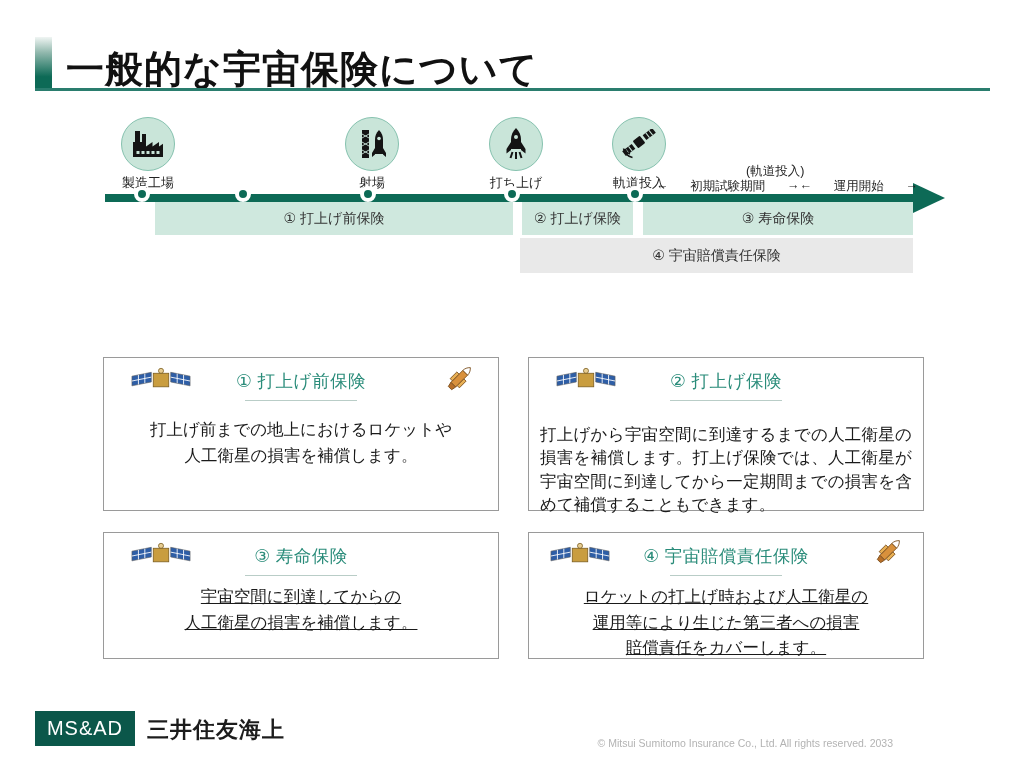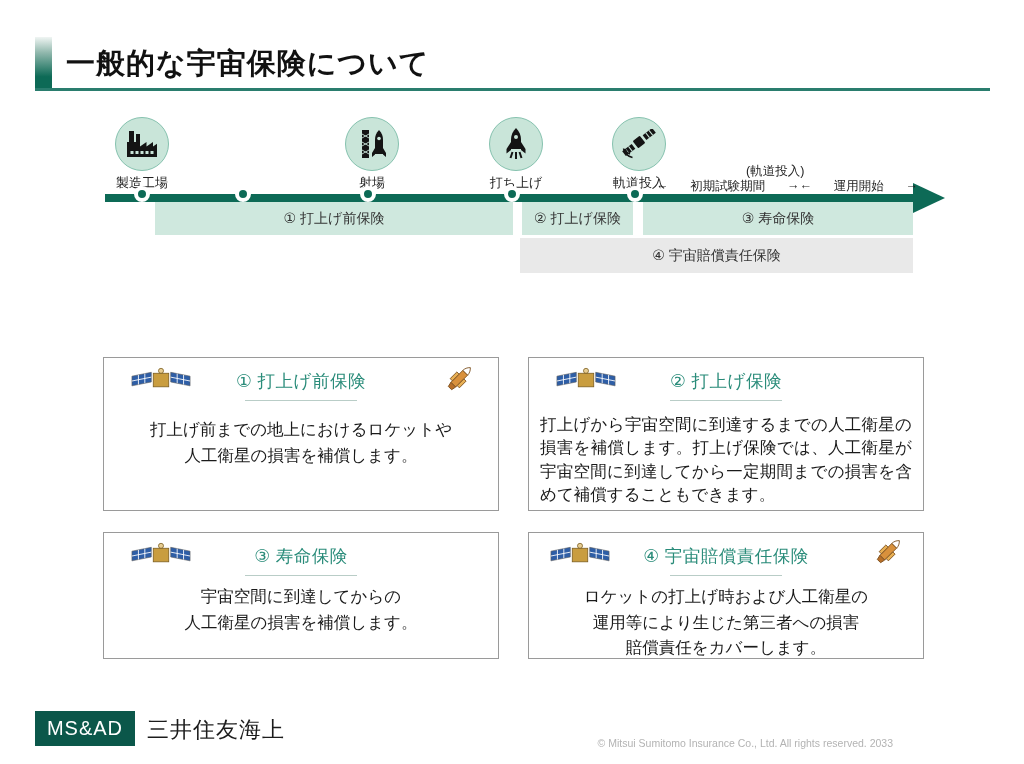--- a/index.html
+++ b/index.html
@@ -11,26 +11,26 @@
     --card-title:#2a8c7a;
     --logo-green:#0b574a;
   }
   *{margin:0;padding:0;box-sizing:border-box;}
   body{background:#fff;font-family:"Liberation Sans","DejaVu Sans",sans-serif;}
   .slide{position:relative;width:1024px;height:764px;background:#ffffff;overflow:hidden;}
 
   
   .accent-bar{position:absolute;left:35px;top:37px;width:17px;height:53px;
     background:linear-gradient(180deg,#f0f5f3 0%,#8fb7ac 30%,var(--teal-dark) 75%);}
-  .page-title{position:absolute;left:66px;top:44px;font-size:29px;font-weight:bold;color:#111;letter-spacing:1px;}
+  .page-title{position:absolute;left:66px;top:44px;font-size:38px;font-weight:bold;color:#111;letter-spacing:1px;}
   .title-underline{position:absolute;left:35px;top:88px;width:955px;height:3px;background:var(--teal-line);}
 
   
   .station{position:absolute;top:117px;transform:translateX(-50%);display:flex;flex-direction:column;align-items:center;width:110px;}
-  .st1{left:142px;} .st2{left:247px;} .st3{left:372px;} .st4{left:516px;} .st5{left:639px;}
+  .st1{left:148px;} .st2{left:247px;} .st3{left:372px;} .st4{left:516px;} .st5{left:639px;}
   .station-circle{width:54px;height:54px;border-radius:50%;background:var(--mint);border:1px solid #86c2af;
     display:flex;align-items:center;justify-content:center;}
   .station-label{margin-top:3px;font-size:13px;color:#222;white-space:nowrap;}
 
   
   .tl-line{position:absolute;left:105px;top:194px;width:810px;height:8px;background:var(--teal-dark);}
   .tl-arrowhead{position:absolute;left:913px;top:183px;width:0;height:0;
     border-left:32px solid var(--teal-dark);border-top:15px solid transparent;border-bottom:15px solid transparent;}
   .tl-dot{position:absolute;top:186px;width:16px;height:16px;border-radius:50%;
     background:var(--teal-dark);border:4px solid #ffffff;z-index:3;}
@@ -58,27 +58,27 @@
   .card4{left:528px;top:532px;width:396px;height:127px;}
   .card-head{position:relative;padding-top:11px;text-align:center;}
   .card-title{font-size:17.5px;color:var(--card-title);letter-spacing:0.5px;}
   .card-divider{width:112px;height:1px;background:#b9cdc7;margin:7px auto 0;}
   .sat-illu{position:absolute;left:26px;top:8px;}
   .rocket-illu{position:absolute;right:20px;top:2px;}
   .card4 .rocket-illu{top:0px;right:16px;}
   .card4 .sat-illu{left:20px;}
   .card-body{white-space:pre-line;font-size:16.5px;color:#1a1a1a;line-height:1.55;}
   .body-center{text-align:center;margin-top:16px;}
-  .card3 .body-center,.card4 .body-center{margin-top:8px;}
-  .body-justify{text-align:justify;margin-top:12px;padding:0 11px;line-height:1.42;}
+  .card3 .body-center,.card4 .body-center{margin-top:8px;text-decoration:underline;}
+  .body-justify{text-align:justify;margin-top:22px;padding:0 11px;line-height:1.42;}
 
   
   .logo-box{position:absolute;left:35px;top:711px;width:100px;height:35px;background:var(--logo-green);
     color:#fff;display:flex;align-items:center;justify-content:center;font-size:20px;letter-spacing:1px;}
-  .company-name{position:absolute;left:147px;top:715px;font-size:22px;font-weight:normal;color:#1c1c1c;letter-spacing:1px;}
+  .company-name{position:absolute;left:147px;top:715px;font-size:22px;font-weight:bold;color:#1c1c1c;letter-spacing:1px;}
   .copyright{position:absolute;right:131px;top:737px;font-size:10.5px;color:#b3b3b3;}
 </style>
 </head>
 <body>
 
 <div class="slide">
 
   <div class="accent-bar"></div>
   <h1 class="page-title">一般的な宇宙保険について</h1>
   <div class="title-underline"></div>

